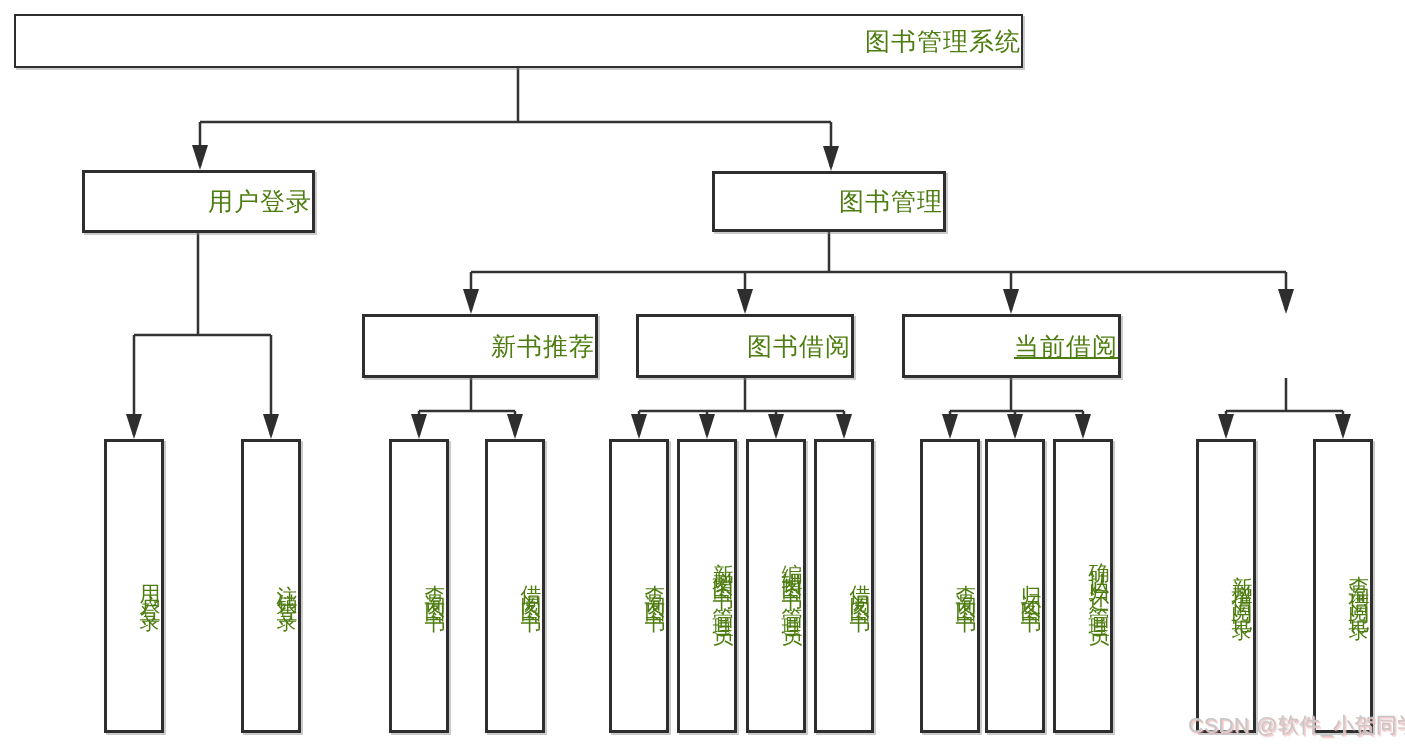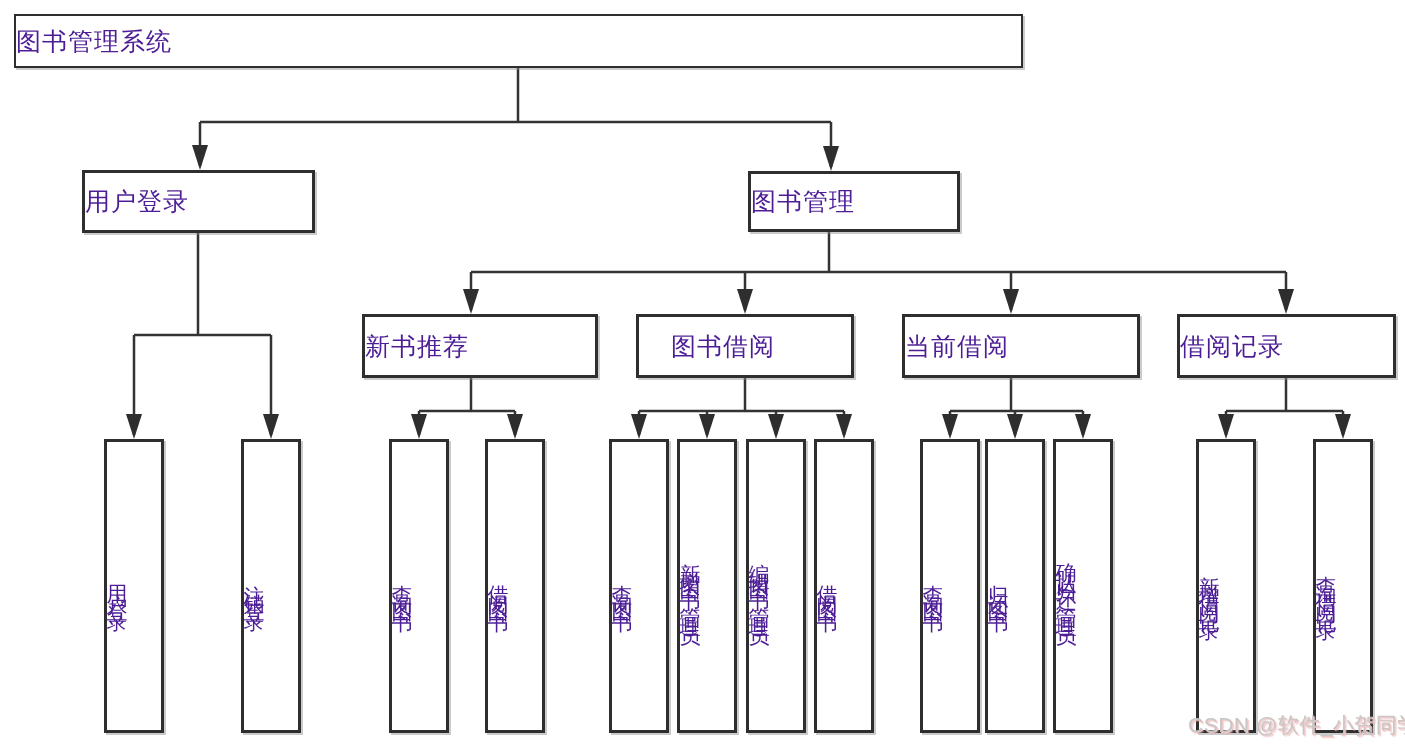--- a/index.html
+++ b/index.html
@@ -9,42 +9,42 @@
     background:#ffffff;
     font-family:"Liberation Sans", sans-serif;
     overflow:hidden;
   }
   #connector-layer{position:absolute;left:0;top:0;width:1405px;height:747px;pointer-events:none;}
   .box{
     position:absolute;
     background:#ffffff;
     border:3px solid #2e2e2e;
     box-sizing:border-box;
-    display:flex;align-items:center;justify-content:flex-start;
+    display:flex;align-items:center;justify-content:flex-end;
     box-shadow:2px 2px 0 rgba(140,140,140,.45);
-    color:#4c1d95;
+    color:#4d7c0f;
   }
   .hlabel{font-size:25px;letter-spacing:1px;white-space:nowrap;}
   .vlabel{
     writing-mode:vertical-rl;
     text-orientation:mixed;
     font-size:21px;
     letter-spacing:9px;
     line-height:1;
     white-space:nowrap;
   }
   
   #n-root{left:14px;top:14px;width:1009px;height:54px;border-width:2px;}
   
   #n-user-login{left:82px;top:170px;width:233px;height:63px;}
-  #n-book-mgmt{left:748px;top:171px;width:212px;height:61px;}
+  #n-book-mgmt{left:712px;top:171px;width:234px;height:61px;}
   
   #n-new-book{left:362px;top:314px;width:236px;height:64px;}
   #n-book-borrow{left:636px;top:314px;width:218px;height:64px;padding-left:32px;}
-  #n-current-borrow{left:902px;top:314px;width:238px;height:64px;}
+  #n-current-borrow{left:902px;top:314px;width:219px;height:64px;text-decoration:underline;}
   #n-borrow-records{left:1177px;top:314px;width:219px;height:64px;}
   
   .leaf{top:439px;height:294px;width:60px;}
   #l-ul1{left:104px;}  #l-ul2{left:241px;}
   #l-nb1{left:389px;}  #l-nb2{left:485px;}
   #l-bb1{left:609px;}  #l-bb2{left:677px;}  #l-bb3{left:746px;}  #l-bb4{left:814px;}
   #l-cb1{left:920px;}  #l-cb2{left:985px;}  #l-cb3{left:1053px;}
   #l-br1{left:1196px;} #l-br2{left:1313px;}
   
   #watermark{
@@ -104,23 +104,20 @@
 
   <div class="box" id="n-new-book">
     <span class="hlabel">新书推荐</span>
   </div>
   <div class="box" id="n-book-borrow">
     <span class="hlabel">图书借阅</span>
   </div>
   <div class="box" id="n-current-borrow">
     <span class="hlabel">当前借阅</span>
   </div>
-  <div class="box" id="n-borrow-records">
-    <span class="hlabel">借阅记录</span>
-  </div>
 
   <div class="box leaf" id="l-ul1">
     <span class="vlabel">用户登录</span>
   </div>
   <div class="box leaf" id="l-ul2">
     <span class="vlabel">注销登录</span>
   </div>
 
   <div class="box leaf" id="l-nb1">
     <span class="vlabel">查询图书</span>

